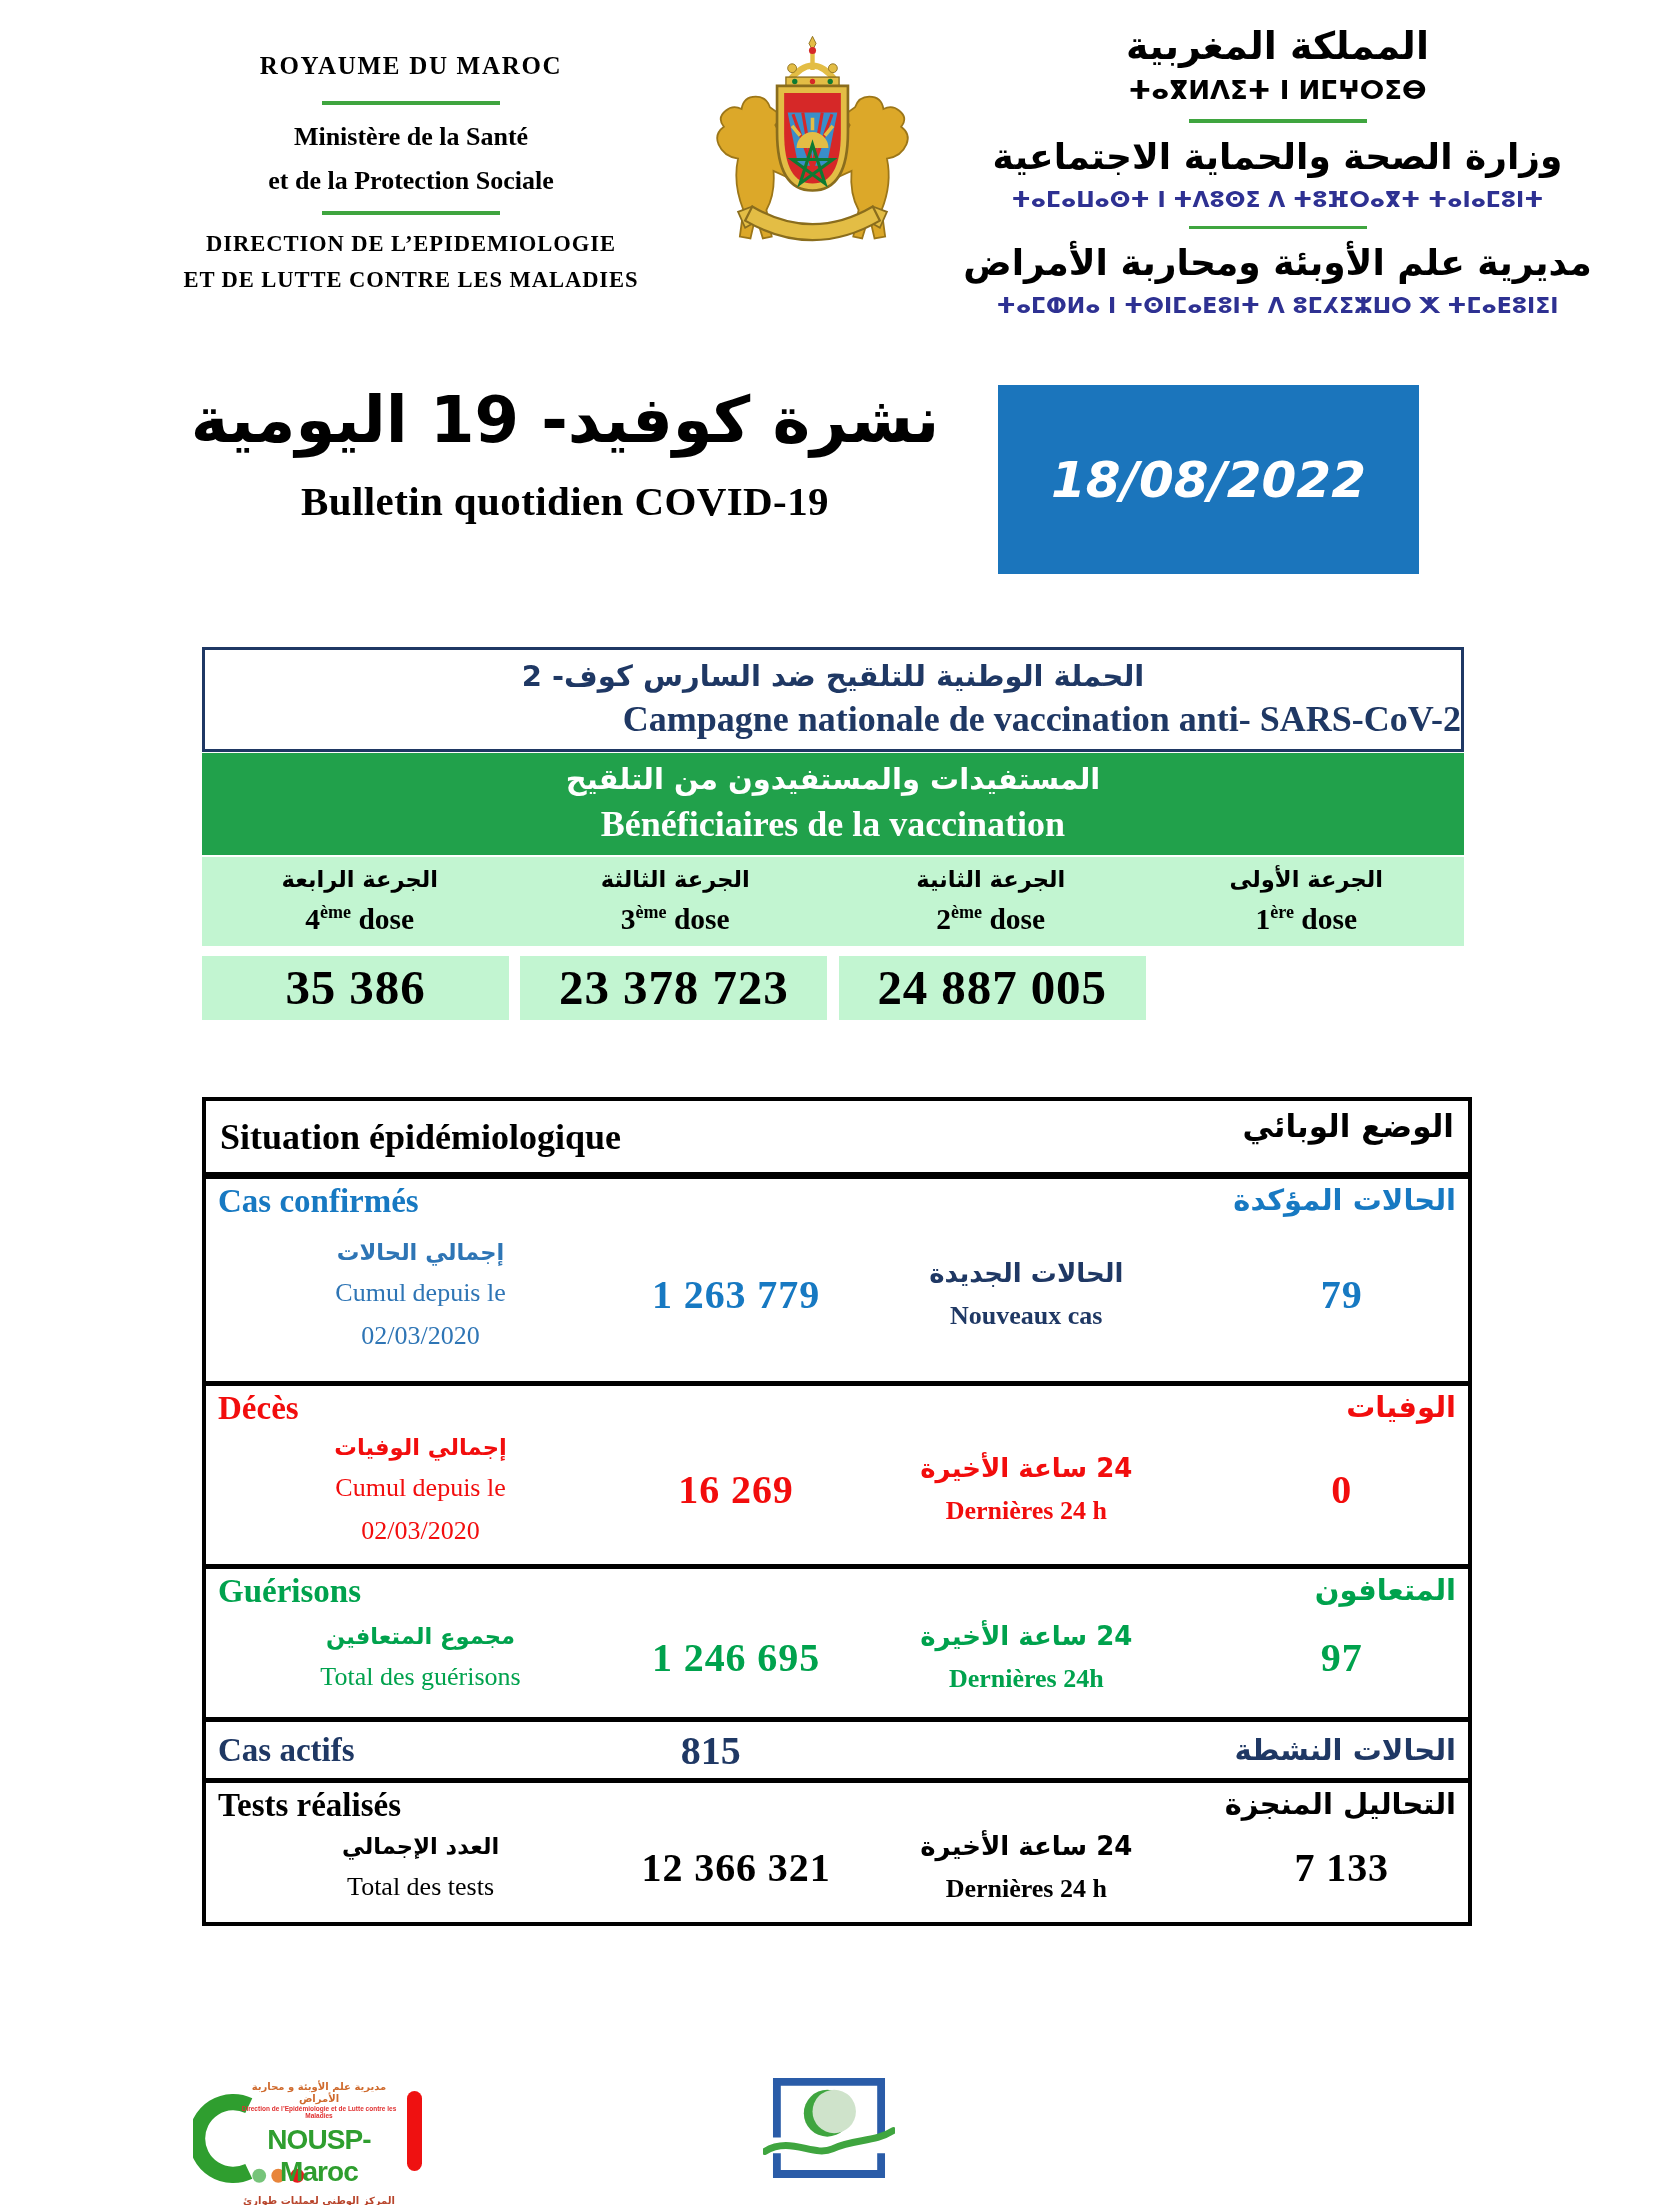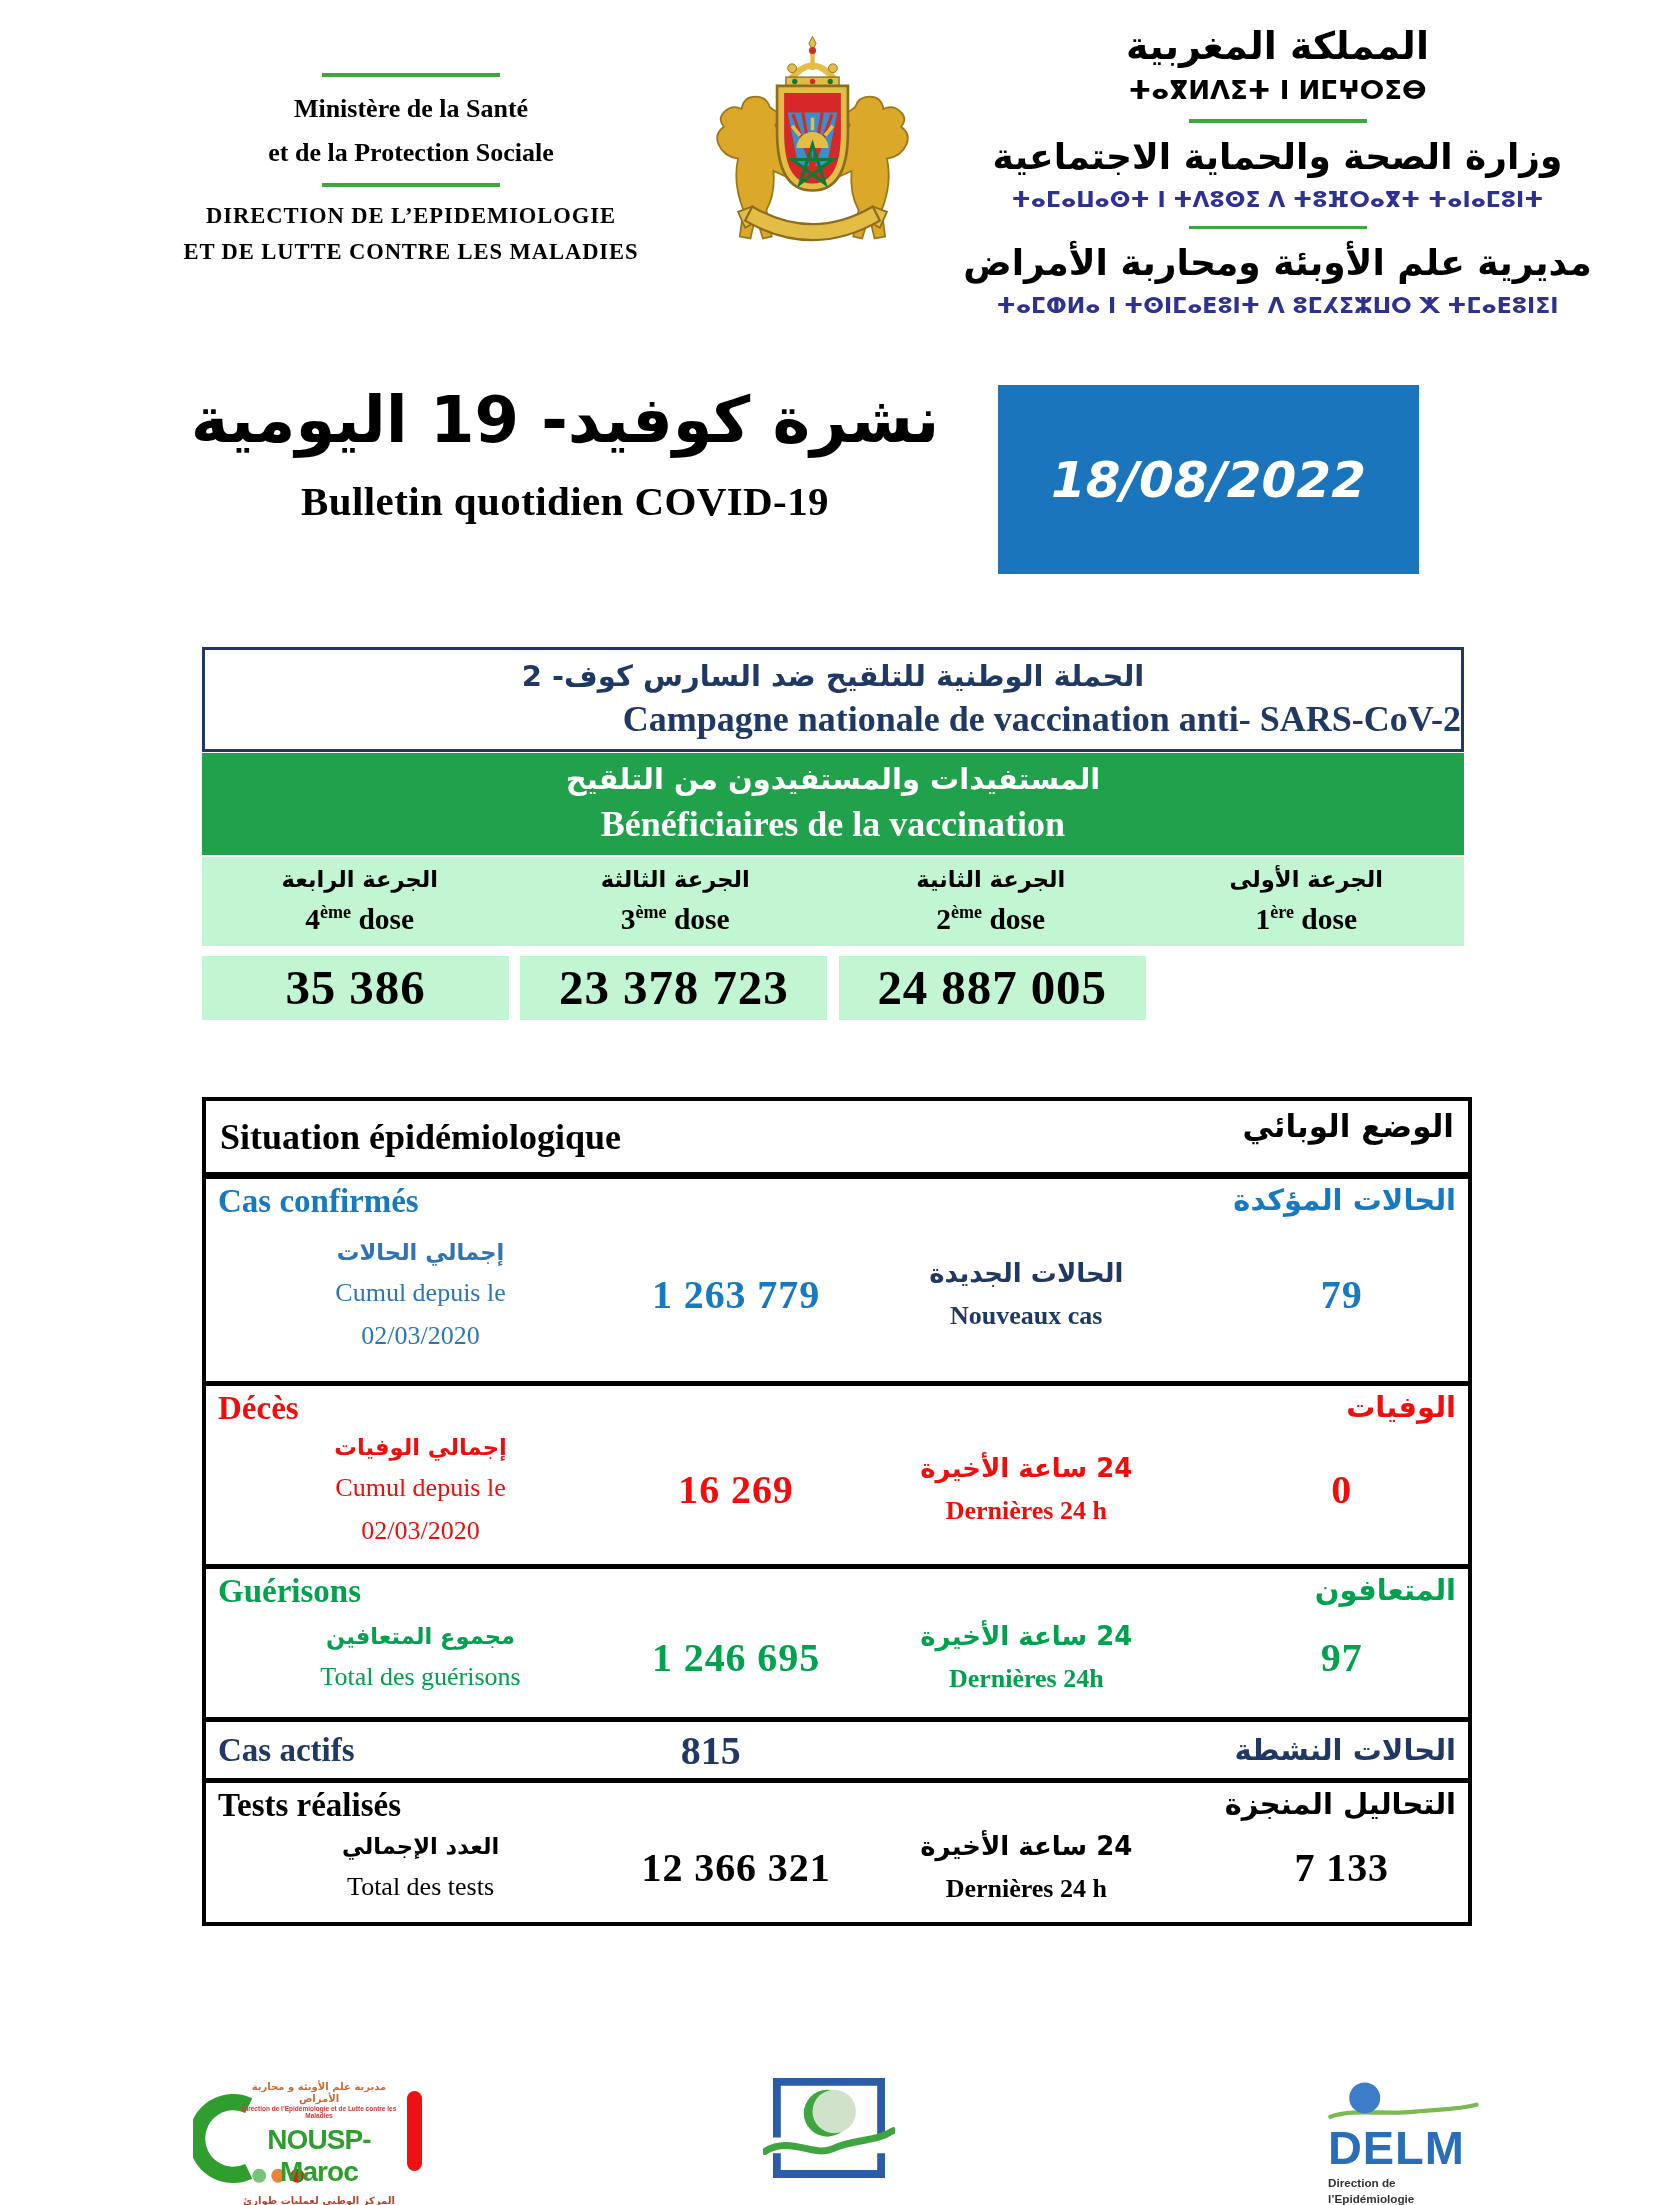--- a/index.html
+++ b/index.html
@@ -94,20 +94,21 @@
              color:#2a6db8;letter-spacing:0.9px;}
   .delm-cap{font-family:"Liberation Sans",sans-serif;font-weight:700;font-size:11.7px;color:#333;
             margin-top:4.3px;line-height:1.35;}
 </style>
 </head>
 <body>
 
 <div class="page">
 
   <div class="abs hdr-left">
+    <div class="hdr-line1">ROYAUME DU MAROC</div>
     <div class="gsep"></div>
     <div class="hdr-line2">Ministère de la Santé</div>
     <div class="hdr-line3">et de la Protection Sociale</div>
     <div class="gsep gsep2"></div>
     <div class="hdr-line4">DIRECTION DE L’EPIDEMIOLOGIE</div>
     <div class="hdr-line5">ET DE LUTTE CONTRE LES MALADIES</div>
   </div>
 
   <div class="abs coa">
     <svg viewBox="0 0 240 255" width="213" height="226">
@@ -314,26 +315,15 @@
   <div class="abs mlogo">
     <svg width="132" height="113" viewBox="0 0 152 130">
       <path d="M16,80 V16 H136 V80" fill="none" stroke="#2a5ca8" stroke-width="9"></path>
       <path d="M16,98 V122 H136 V98" fill="none" stroke="#2a5ca8" stroke-width="9"></path>
       <circle cx="74" cy="52" r="27" fill="#3fa53f"></circle>
       <circle cx="82" cy="50" r="25" fill="#cfe3cb"></circle>
       <path d="M2,96 C32,78 58,103 80,93 C106,81 128,86 150,72" fill="none" stroke="#3fa53f" stroke-width="8" stroke-linecap="round"></path>
     </svg>
   </div>
 
-  <div class="abs delm">
-    <svg width="156" height="43" viewBox="0 0 180 50">
-      <path d="M2,44 C28,34 66,42 100,38 C128,35 150,36 172,30" fill="none" stroke="#7cb950" stroke-width="5" stroke-linecap="round"></path>
-      <circle cx="42" cy="22" r="18" fill="#3d7cc9"></circle>
-    </svg>
-    <div class="delm-name">DELM</div>
-    <div class="delm-cap">
-      <div>Direction de l’Epidémiologie</div>
-
-    </div>
-  </div>
 
 </div>
 
 
 </body></html>

